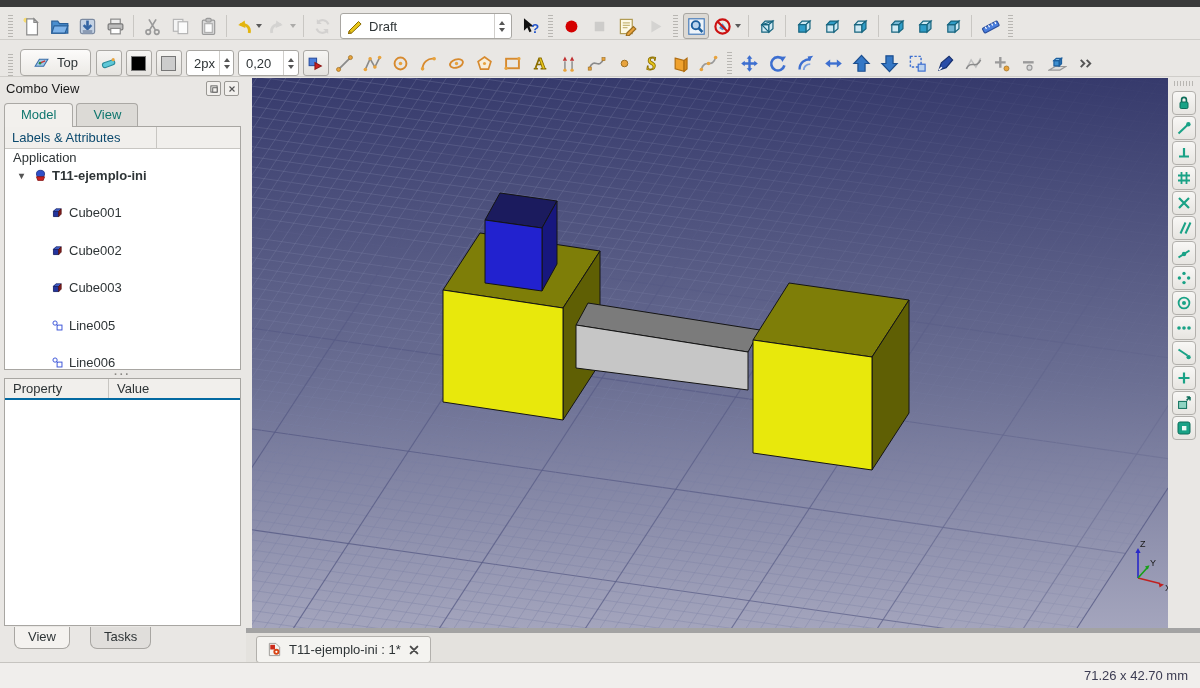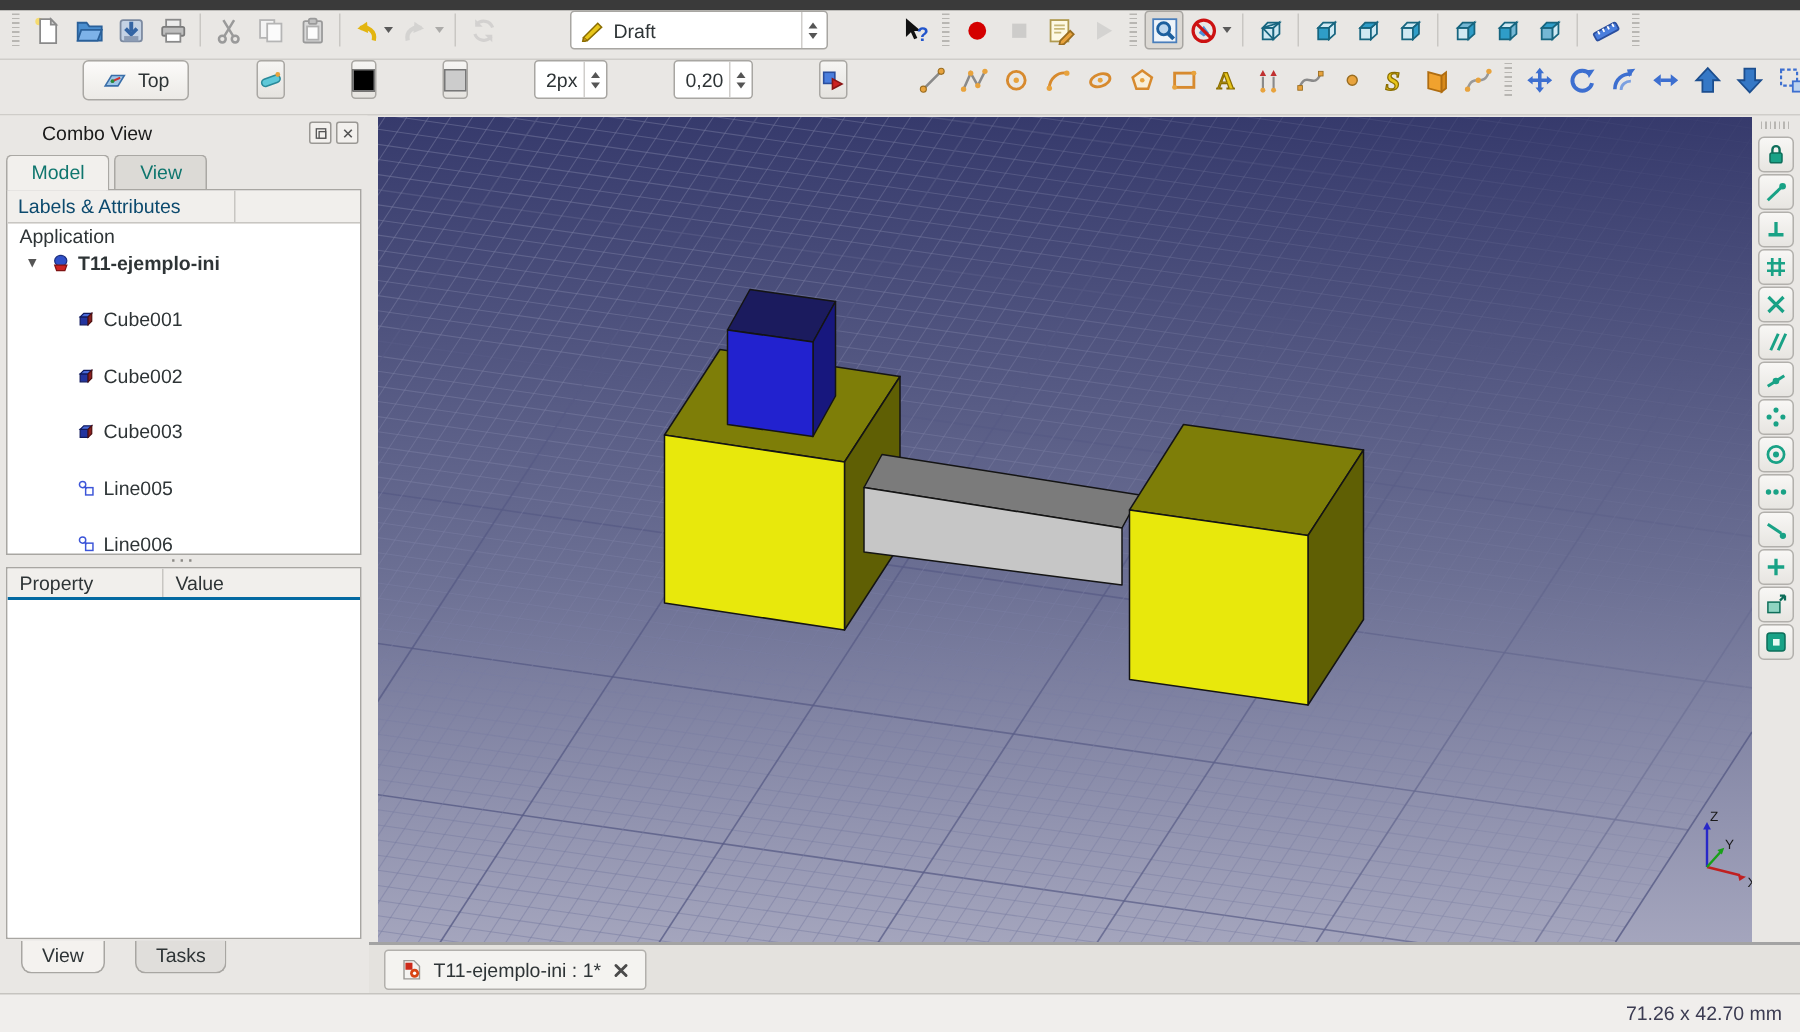--- a/index.html
+++ b/index.html
@@ -1,21 +1,21 @@
 <!DOCTYPE html>
 <html><head>
 <meta charset="utf-8">
 <style>
   * { box-sizing: border-box; margin:0; padding:0; }
   html,body { width:1200px; height:688px; overflow:hidden; }
   body { font-family:"Liberation Sans", sans-serif; font-size:13px; background:#e9e7e4; color:#2e3436; position:relative; }
 
   
   #top-strip { height:7px; background:#3a3a3a; }
-  .toolbar-row { display:flex; align-items:flex-start; padding:0 4px; background:#e9e7e4; border-bottom:1px solid #cfcdc9;gap:40px; }
+  .toolbar-row { display:flex; align-items:flex-end; padding:0 4px; background:#e9e7e4; border-bottom:1px solid #cfcdc9; }
   #row1 { height:33px; }
   #row2 { height:37px; }
   .tbtn { min-width:26px; height:26px; display:flex; align-items:center; justify-content:center; border-radius:3px; margin:0 1px; padding:0 2px; }
   .tbtn svg { width:19px; height:19px; }
   .tbtn.dis { opacity:.42; }
   .tbtn.act { background:#dcd9d4; border:1px solid #a8a6a2; }
   .dd { width:0; height:0; border-left:3.5px solid transparent; border-right:3.5px solid transparent; border-top:4px solid #5a5a5a; margin-left:3px; }
   .sep { width:1px; height:22px; background:#c9c7c3; margin:0 4px; }
   .handle { width:5px; height:22px; margin:0 4px; background:repeating-linear-gradient(180deg,#b8b6b2 0 1px,transparent 1px 3px); }
   .handle-h { height:5px; width:20px; margin:3px auto 5px; background:repeating-linear-gradient(90deg,#b8b6b2 0 1px,transparent 1px 3px); }
@@ -30,21 +30,21 @@
   #plane-btn { display:flex; align-items:center; gap:7px; height:27px; padding:0 12px; border:1px solid #aaa8a4; border-radius:4px; background:linear-gradient(#fcfbfa,#eceae6); margin:0 3px; }
   #plane-btn svg { width:17px; height:17px; }
   .sq-btn { width:26px; height:26px; border:1px solid #aaa8a4; border-radius:3px; background:linear-gradient(#f6f5f3,#e5e3df); display:flex; align-items:center; justify-content:center; margin:0 2px; }
   .swatch { width:15px; height:15px; border:1px solid #777; }
   .spinbox { display:flex; align-items:center; height:26px; background:#fff; border:1px solid #a8a6a2; border-radius:3px; margin:0 2px; }
   .spinbox .val { padding:0 4px 0 7px; }
 
   
   #dock { position:absolute; left:0; top:77px; width:245px; height:585px; background:#e9e7e4; }
   #dock-title { height:23px; display:flex; align-items:center; padding:0 6px; }
-  #dock-title .t { flex:1; color:#1a1a1a;margin-left:22px; }
+  #dock-title .t { flex:1; color:#1a1a1a; }
   .win-mini { width:15px; height:15px; border:1px solid #9a9894; border-radius:2px; background:#f2f0ed; display:flex; align-items:center; justify-content:center; font-size:10px; color:#444; margin-left:3px; line-height:1; }
   #dock-tabs { display:flex; padding:0 0 0 4px; height:26px; align-items:flex-end; }
   .dtab { padding:3px 16px 4px; border:1px solid #aaa8a4; border-bottom:none; border-radius:4px 4px 0 0; background:#dcdad6; margin-right:3px; color:#0f766e; }
   .dtab.active { background:#f2f0ed; position:relative; z-index:2; margin-bottom:-1px; padding-bottom:5px; }
   #tree-box { margin:0 4px; height:244px; border:1px solid #a8a6a2; background:#fff; overflow:hidden; position:relative; z-index:1; }
   #tree-header { display:flex; height:22px; background:#f1efec; border-bottom:1px solid #c8c6c2; }
   #tree-header .hc { width:152px; border-right:1px solid #c8c6c2; padding:3px 0 0 7px; color:#0c4a6e; }
   .trow { height:17.5px; display:flex; align-items:center; gap:5px; }
   .trow .ticon { width:13px; height:13px; flex:none; }
   .tlabel.b { font-weight:bold; }
@@ -64,21 +64,21 @@
   
   #viewport { position:absolute; left:252px; top:78px; width:916px; height:550px; background:#363a6c; }
   #viewport svg { display:block; }
 
   
   #rightbar { position:absolute; left:1168px; top:78px; width:32px; height:550px; background:#e9e7e4; }
   #rightbar .tbtn { min-width:24px; width:24px; height:24px; margin:1px auto; border:1px solid #b2b0ac; background:linear-gradient(#f8f7f5,#e7e5e1); border-radius:4px; }
   #rightbar .tbtn svg { width:16px; height:16px; }
 
   
-  #tabbar { position:absolute; left:246px; top:628px; width:954px; height:34px; background:#e4e2de; border-top:2px solid #a3a3a3; }
+  #tabbar { position:absolute; left:246px; top:628px; width:954px; height:34px; background:#e4e2de; border-top:5px solid #a3a3a3; }
   #doc-tab { display:inline-flex; align-items:center; gap:7px; margin:3px 0 0 10px; height:27px; padding:0 10px; background:#f4f3f0; border:1px solid #b2b0ac; border-radius:3px; }
   #doc-tab svg.fi { width:15px; height:15px; }
   #doc-tab svg.cl { width:12px; height:12px; }
   #statusbar { position:absolute; left:0; top:662px; width:1200px; height:26px; background:#f0eeec; border-top:1px solid #c6c4c0; display:flex; align-items:center; justify-content:flex-end; padding-right:12px; color:#3c3c52; }
 </style>
 </head>
 <body>
 
 <svg width="0" height="0" style="position:absolute" aria-hidden="true">
 <defs>
@@ -594,28 +594,28 @@
       <svg viewBox="0 0 16 16" style="width:17px;height:17px">
         <use href="#sym-construct-toggle"></use>
       </svg>
     </div>
   <div class="sq-btn">
       <span class="swatch" style="background:#000"></span>
     </div>
   <div class="sq-btn">
       <span class="swatch" style="background:#ccc"></span>
     </div>
-  <div class="spinbox" style="width:63px">
+  <div class="spinbox" style="width:48px">
     <span class="val" style="flex:1">2px</span>
     <span class="spin-col">
         <span class="arr-up"></span>
         <span class="arr-dn"></span>
       </span>
   </div>
-  <div class="spinbox" style="width:84px">
+  <div class="spinbox" style="width:61px">
     <span class="val" style="flex:1">0,20</span>
     <span class="spin-col">
         <span class="arr-up"></span>
         <span class="arr-dn"></span>
       </span>
   </div>
   <div class="sq-btn">
       <svg viewBox="0 0 16 16" style="width:17px;height:17px">
         <use href="#sym-autogroup"></use>
       </svg>

